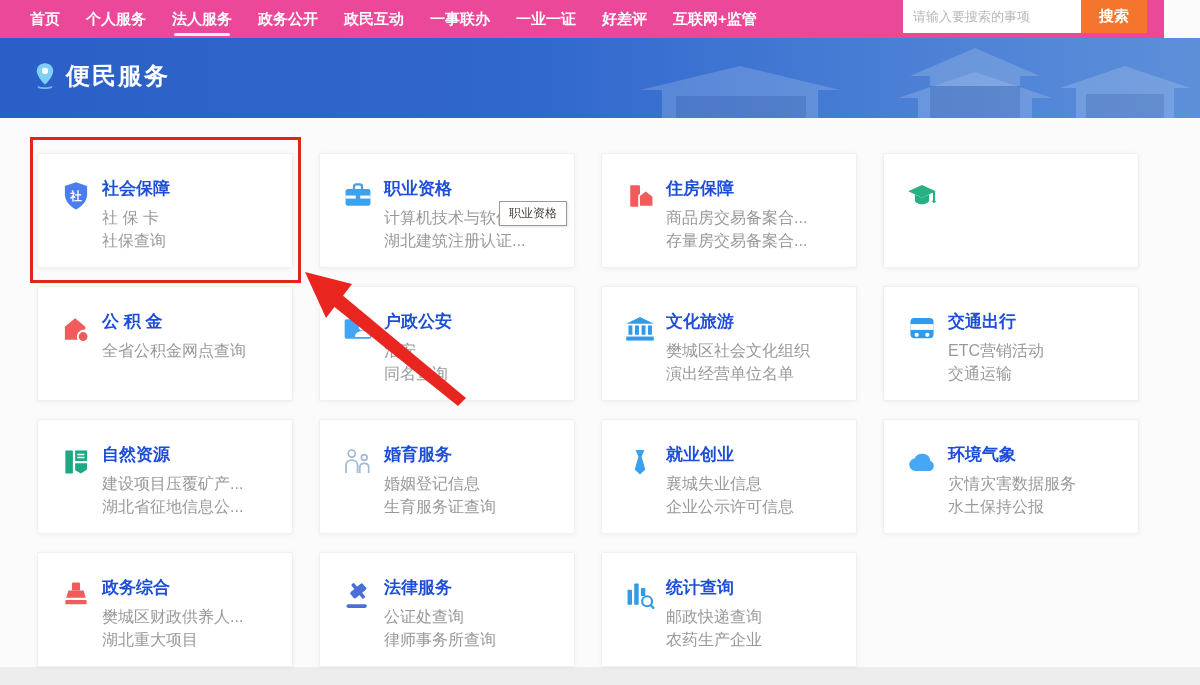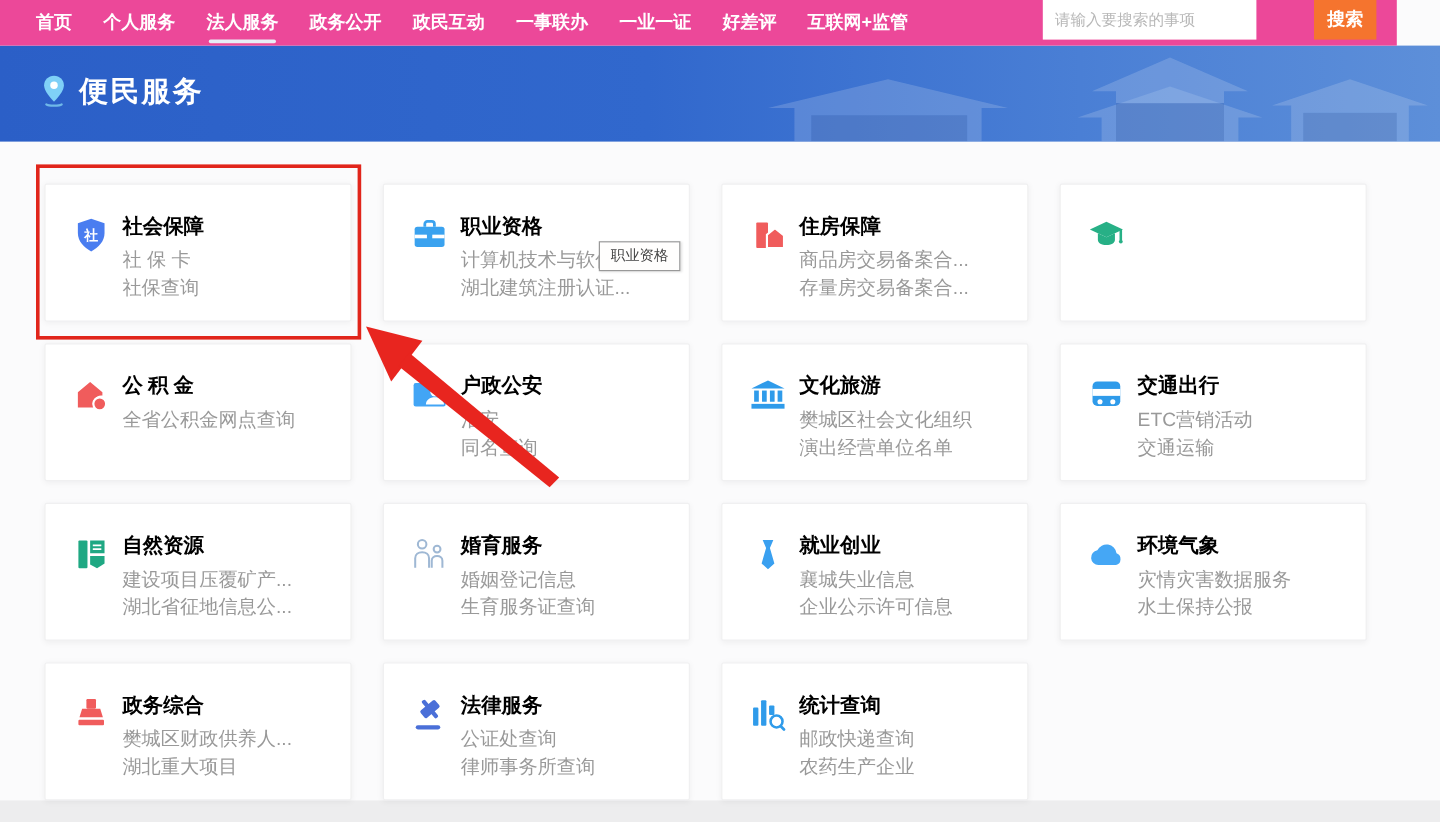--- a/index.html
+++ b/index.html
@@ -6,46 +6,46 @@
   html,body { width:1200px; height:685px; overflow:hidden;
     font-family:"Liberation Sans","DejaVu Sans",sans-serif; background:#fbfbfc; }
 
   
   .navbar { position:absolute; left:0; top:0; width:1164px; height:38px;
     background:#ec4899; display:flex; align-items:stretch; padding-left:30px; z-index:30; }
   .nav-item { color:#fff; font-size:15px; font-weight:bold; line-height:38px;
     margin-right:26px; white-space:nowrap; cursor:pointer; position:relative; }
   .nav-item.active::after { content:""; position:absolute; left:2px; right:2px; bottom:2px;
     height:3px; background:#e8edf5; border-radius:2px; }
-  .search-wrap { position:absolute; right:53px; top:0; height:33px; display:flex; z-index:40;gap:48px; }
+  .search-wrap { position:absolute; right:53px; top:0; height:33px; display:flex; z-index:40; }
   .search-input { width:178px; height:33px; border:none; outline:none; background:#fff;
     font-size:13px; padding:0 10px; color:#333; }
   .search-input::placeholder { color:#b8b8b8; }
-  .search-btn { width:52px; height:33px; border:none; background:#f5742e; color:#fff;
+  .search-btn { width:66px; height:33px; border:none; background:#f5742e; color:#fff;
     font-size:15px; font-weight:bold; cursor:pointer; }
 
   
   .banner { position:absolute; left:0; top:38px; width:1200px; height:80px;
     background:linear-gradient(90deg,#2b5fc7 0%,#3168cd 45%,#4a7fd5 75%,#5d8fd9 100%);
     overflow:hidden;padding-left:26px; }
   .banner-art { position:absolute; right:0; top:0; height:80px; opacity:.55; }
   .banner-title-row { position:absolute; left:34px; top:22px; display:flex; align-items:center; }
   .banner-title { color:#fff; font-size:24px; font-weight:bold; letter-spacing:2px; margin-left:10px; }
 
   
   .grid { position:absolute; left:37px; top:153px; width:1128px;
     display:grid; grid-template-columns:repeat(4,256px); grid-auto-rows:115px;
     column-gap:26px; row-gap:18px; z-index:5; }
   .card { background:#fff; border:1px solid #f0f0f1; border-radius:2px;
     box-shadow:0 1px 5px rgba(0,0,0,.05); padding:25px 14px 0 22px;
     display:flex; align-items:flex-start; cursor:pointer; }
   .card-icon { width:32px; height:32px; flex:0 0 32px; margin-right:10px; margin-top:1px; }
   .card-icon svg { width:32px; height:32px; display:block; }
   .card-body { min-width:0; }
-  .card-title { font-size:17px; font-weight:bold; color:#000000; line-height:20px;font-family:Liberation Serif, serif; }
+  .card-title { font-size:17px; font-weight:bold; color:#1d4ed8; line-height:20px; }
   .card-links { margin-top:7px; }
   .card-link { font-size:16px; color:#999; line-height:23px; white-space:nowrap;
     overflow:hidden; text-overflow:ellipsis; cursor:pointer; }
 
   
   .anno-box { position:absolute; left:30px; top:137px; width:271px; height:146px;
     border:3px solid #e1251b; z-index:20; pointer-events:none; }
   .anno-arrow { position:absolute; left:0; top:0; width:1200px; height:685px;
     z-index:25; pointer-events:none; }
   .tooltip { position:absolute; left:499px; top:201px; z-index:22;

